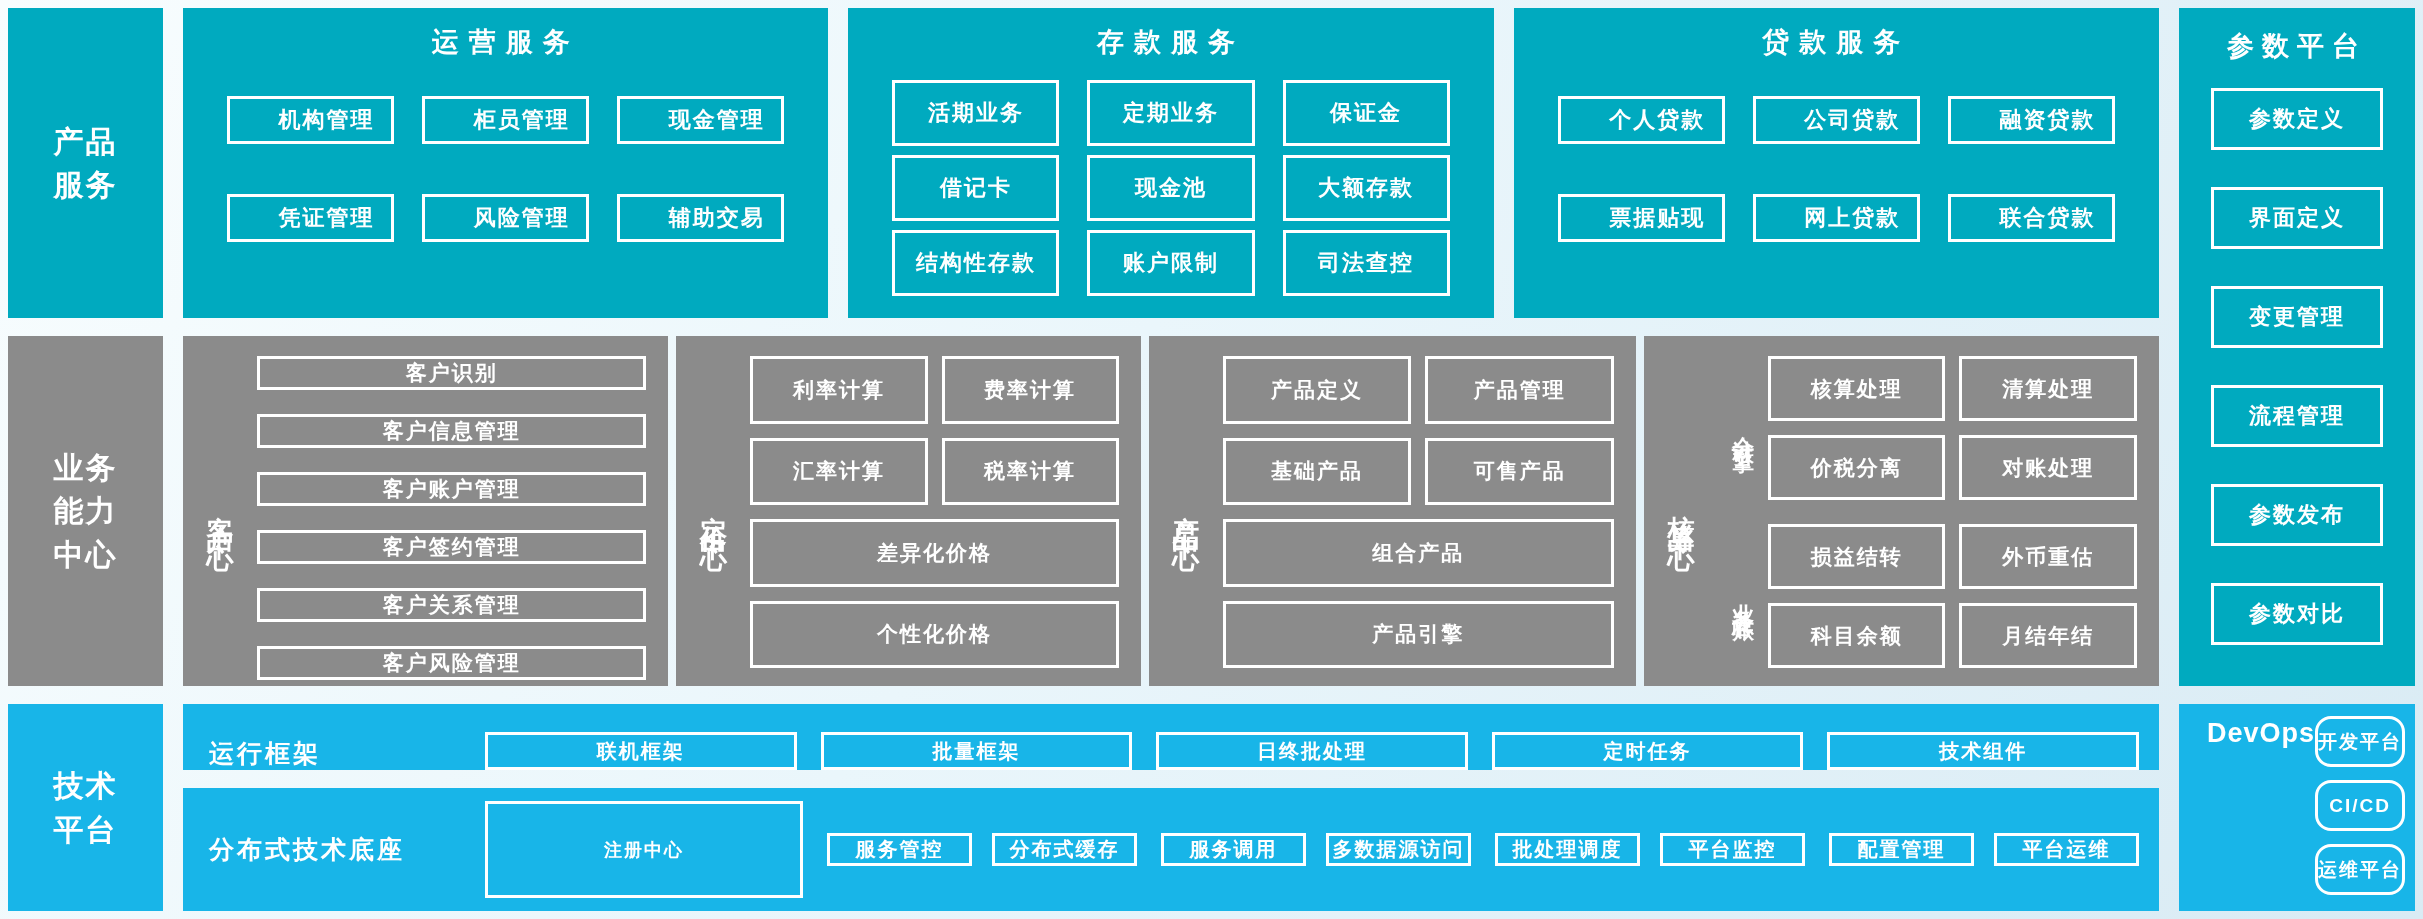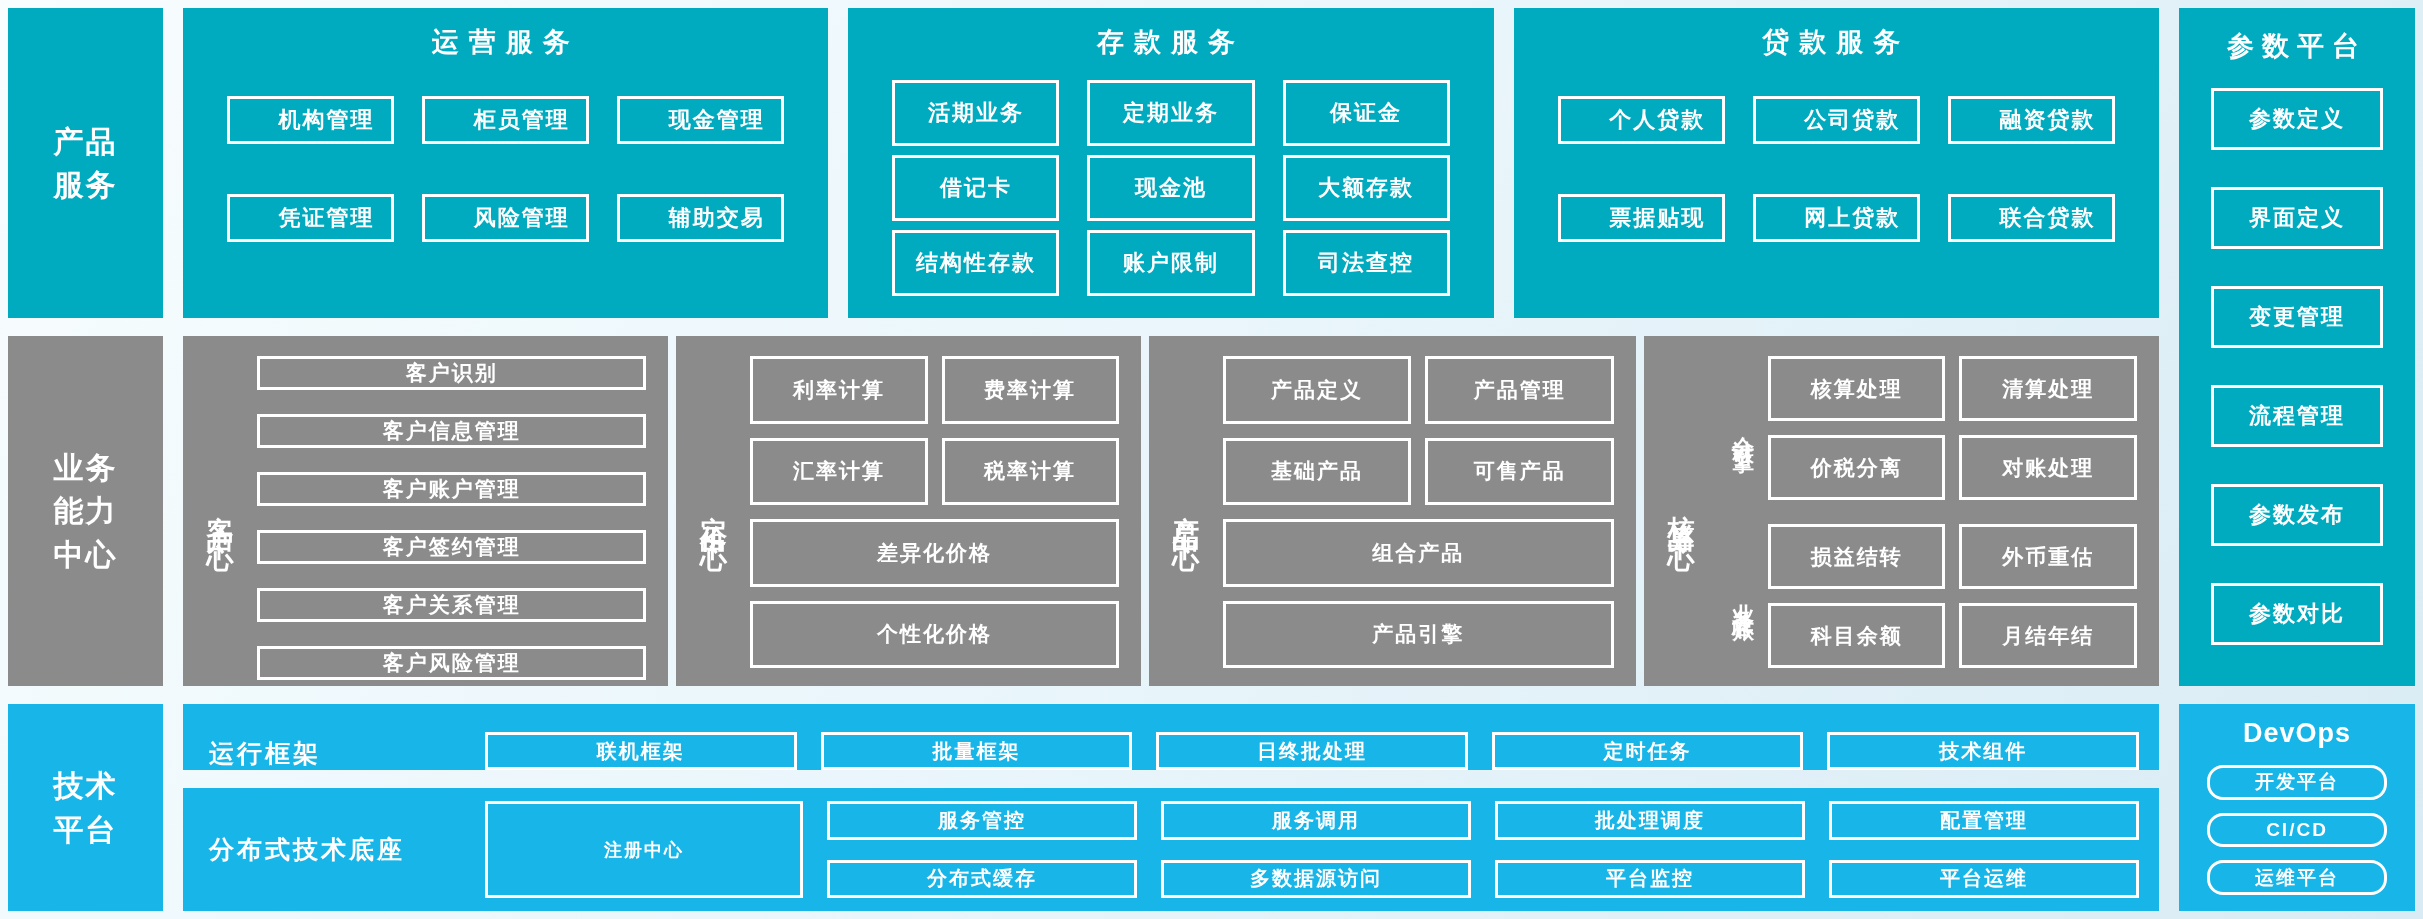--- a/index.html
+++ b/index.html
@@ -87,25 +87,25 @@
   .bottom-band { grid-area: bot; display: flex; flex-direction: column; gap: 18px; }
   .bar { display: flex; align-items: flex-end; padding: 0 20px 0 26px; gap: 24px; }
   .bar-label { width: 252px; flex: none; font-size: 25px; font-weight: bold; letter-spacing: 3px; display: flex; align-items: center; white-space: nowrap; }
   .bar1 { height: 66px; }
   .bar-boxes { flex: 1; display: flex; gap: 24px; height: 38px; }
   .bar-boxes .box { flex: 1; font-size: 20px; }
   .bar2 { flex: 1; padding: 13px 20px 13px 26px; align-items: stretch; }
   .bar2 .bar-label { height: auto; }
   .registry { width: 318px; flex: none; font-size: 18px; }
   .dist-cols { flex: 1; display: flex; gap: 24px; }
-  .dist-col { flex: 1; display: flex; flex-direction: column; gap: 20px; }
+  .dist-col { flex: 1; display: flex; flex-direction: row; gap: 20px; align-items: center; }
   .dist-col .box { flex: 1; font-size: 20px; }
 
   
-  .devops { grid-area: devops; padding: 12px 28px 16px; display: flex; flex-direction: column; }
+  .devops { grid-area: devops; padding: 12px 28px 16px; display: flex; flex-direction: row; }
   .devops .panel-title { padding-top: 2px; letter-spacing: 1px; margin-bottom: 16px; }
   .devops-boxes { flex: 1; display: flex; flex-direction: column; gap: 13px; }
   .devops-boxes .box { flex: 1; font-size: 19px; border-radius: 16px; }
 </style>
 </head>
 <body>
 
 <div class="canvas">
 
   <div class="rail teal p">

